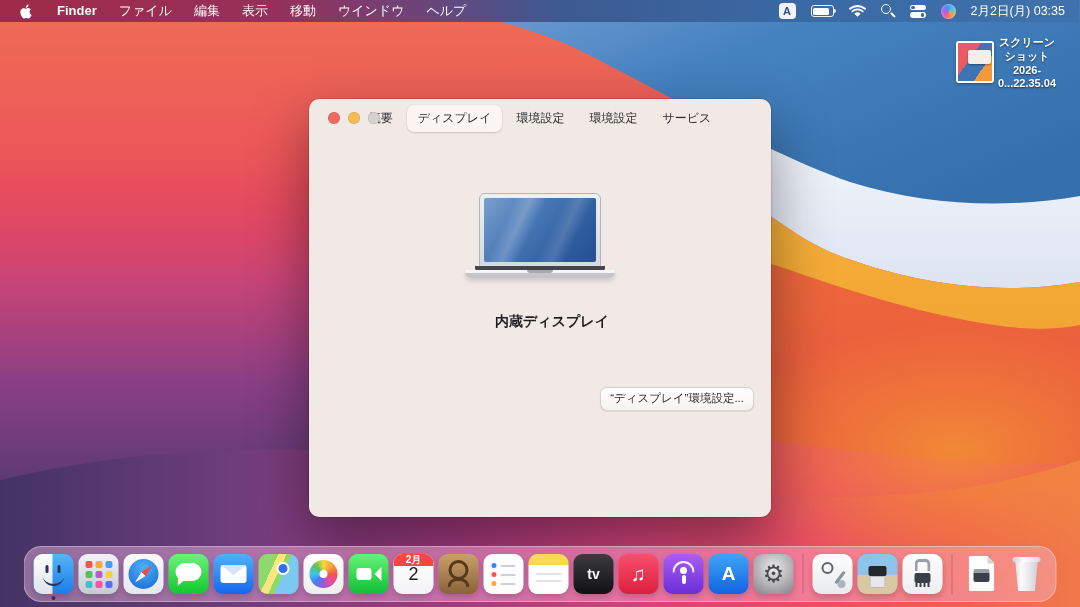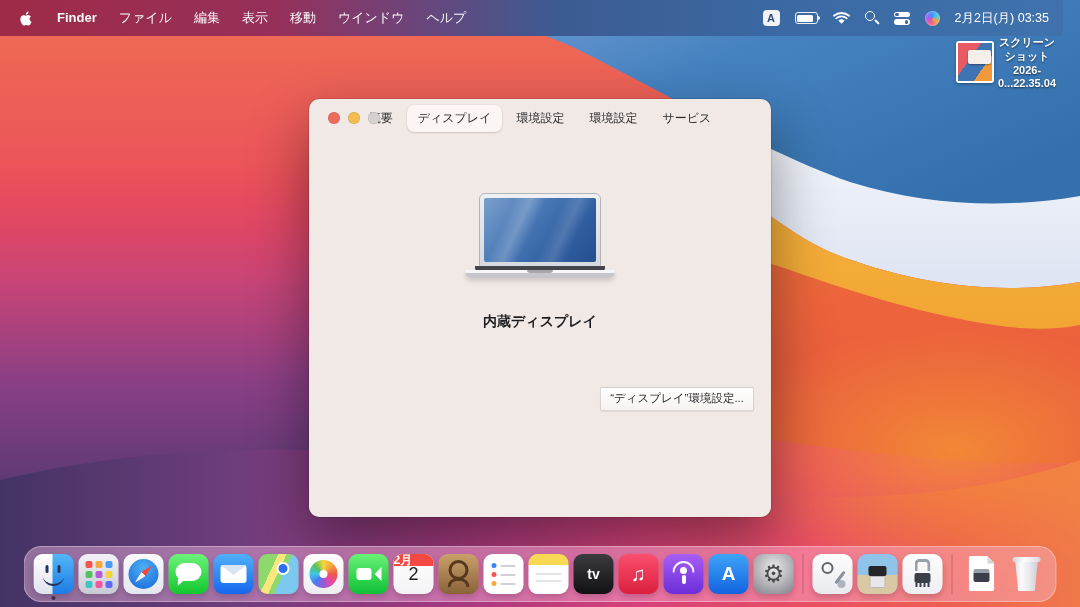--- a/index.html
+++ b/index.html
@@ -1,21 +1,21 @@
 <!DOCTYPE html>
 <html><head>
 <meta charset="utf-8">
 <style>
   html,body{margin:0;padding:0;}
   body{width:1080px;height:607px;overflow:hidden;position:relative;
        font-family:"Liberation Sans","DejaVu Sans",sans-serif;
        -webkit-font-smoothing:antialiased;}
   .wall{position:absolute;inset:0;}
   
-  .menubar{position:absolute;top:0;left:0;right:17px;height:36px;z-index:40;
+  .menubar{position:absolute;top:0;left:0;right:1px;height:22px;z-index:40;
     display:flex;align-items:flex-start;justify-content:space-between;
     background:linear-gradient(90deg,#9e2b47 0%,#96305a 26%,#6f4378 38%,#3d5a92 52%,#3a68a2 72%,#3f72ac 100%);}
   .menu-left{display:flex;align-items:center;height:100%;}
   .apple{padding:0 14px 0 19px;display:flex;align-items:center;}
   .mi{color:#fff;font-size:13px;padding:0 11px;line-height:22px;opacity:.96;cursor:default;}
   .mi.bold{font-weight:700;}
   .status{display:flex;align-items:center;gap:15px;padding-right:14px;height:100%;}
   .ime-badge{width:17px;height:16px;border-radius:4px;background:#f4f4f8;color:#31507f;
     font-size:11px;font-weight:700;display:flex;align-items:center;justify-content:center;}
   .battery{position:relative;width:21px;height:10px;border:1px solid rgba(255,255,255,.9);border-radius:3px;}
@@ -46,39 +46,39 @@
   .window{position:absolute;left:309px;top:99px;width:462px;height:418px;z-index:10;
     background:#f0e9e5;border-radius:10px;
     box-shadow:0 25px 60px rgba(0,0,0,.42),0 0 0 .5px rgba(0,0,0,.22);}
   .titlebar{position:relative;height:38px;display:flex;align-items:center;}
   .lights{position:absolute;left:19px;display:flex;gap:8px;}
   .light{width:12px;height:12px;border-radius:50%;box-shadow:inset 0 0 0 .5px rgba(0,0,0,.15);}
   .light.close{background:#ee6a5f;} .light.min{background:#f5bd4f;} .light.zoomb{background:#d5d1ce;}
   .tab-bar{margin:0 auto;display:flex;align-items:center;gap:3px;}
   .tab{font-size:12px;color:#2b2b2d;padding:5px 11px;border-radius:7px;cursor:default;white-space:nowrap;}
   .tab.sel{background:#fbf6f3;box-shadow:0 1px 2px rgba(0,0,0,.14),0 0 0 .5px rgba(0,0,0,.05);}
-  .content{position:relative;height:287px;}
+  .content{position:relative;height:287px;padding-left:12px;}
   .laptop{position:absolute;top:56px;left:50%;transform:translateX(-50%);width:150px;}
   .screen{width:122px;height:74px;margin:0 auto;box-sizing:border-box;padding:4px;
     background:linear-gradient(180deg,#eef0f3,#d6d9dd);border:1px solid #b2b5ba;border-radius:6px 6px 2px 2px;}
   .screen-inner{width:100%;height:100%;border-radius:2px;position:relative;overflow:hidden;
     background:linear-gradient(130deg,#7aa0cc 0%,#4877b5 40%,#2e5c9e 75%,#24508f 100%);}
   .screen-inner::before{content:"";position:absolute;inset:-20%;
     background:linear-gradient(115deg,transparent 30%,rgba(255,255,255,.22) 38%,transparent 46%,transparent 55%,rgba(255,255,255,.14) 63%,transparent 70%);}
   .kb{width:130px;height:5px;margin:-1px auto 0;background:#45454b;border-radius:0 0 3px 3px;}
   .base{width:150px;height:8px;margin-top:-1px;position:relative;
     background:linear-gradient(180deg,#f6f6f8 0 3px,#c6c6ca 3px);border-radius:3px 3px 10px 10px;
     box-shadow:0 3px 5px rgba(0,0,0,.14);}
   .base::before{content:"";position:absolute;top:0;left:50%;transform:translateX(-50%);
     width:26px;height:3px;background:#a9a9ad;border-radius:0 0 4px 4px;}
   .display-name{position:absolute;top:176px;width:100%;text-align:center;font-size:14px;font-weight:700;color:#1e1e20;}
   .display-spec{position:absolute;top:200px;width:100%;text-align:center;font-size:11.5px;color:#3a3a3e;}
   .prefs-btn{position:absolute;right:17px;bottom:13px;font-size:11.5px;color:#2b2b2d;
     background:linear-gradient(180deg,#ffffff,#f7f2ef);border:1px solid rgba(0,0,0,.15);
-    border-radius:2px;padding:3px 9px 4px;box-shadow:0 .5px 1px rgba(0,0,0,.08);cursor:default;}
+    border-radius:7px;padding:3px 9px 4px;box-shadow:0 .5px 1px rgba(0,0,0,.08);cursor:default;}
   
   .dock{position:absolute;left:50%;transform:translateX(-50%);bottom:5px;z-index:30;
     display:flex;align-items:center;gap:5px;padding:7px 9px;
     background:rgba(236,186,216,.45);border:1px solid rgba(255,255,255,.32);border-radius:18px;
     backdrop-filter:blur(14px) saturate(1.3);}
   .dock-item{position:relative;width:40px;height:40px;}
   .dock-icon{position:relative;width:40px;height:40px;border-radius:9px;overflow:hidden;
     display:flex;align-items:center;justify-content:center;box-shadow:0 3px 6px rgba(0,0,0,.18);cursor:default;}
   .dock-div{width:1px;height:40px;background:rgba(50,40,60,.28);margin:0 4px;}
   .running-dot{position:absolute;left:50%;transform:translateX(-50%);bottom:-6px;
@@ -105,21 +105,21 @@
   .maps::after{content:"";position:absolute;top:8px;right:9px;width:9px;height:9px;border-radius:50%;background:#2f6ff2;border:2px solid #fff;}
   .photos{background:linear-gradient(180deg,#ffffff,#ededf0);}
   .photos .glyph{width:28px;height:28px;border-radius:50%;
     background:conic-gradient(#f7d63c,#f5a23c,#f2564d,#e84a9e,#9a58d6,#4a7cf0,#3ec6ea,#57c15e,#f7d63c);}
   .photos::after{content:"";position:absolute;width:8px;height:8px;border-radius:50%;background:#fff;}
   .facetime{background:linear-gradient(180deg,#68f276,#0fbf34);}
   .facetime .glyph{position:absolute;left:8px;top:14px;width:15px;height:12px;background:#fff;border-radius:3px;}
   .facetime::after{content:"";position:absolute;right:7px;top:13px;width:0;height:0;border:7px solid transparent;border-right:7px solid #fff;border-left:none;}
   .calendar{background:linear-gradient(180deg,#ffffff,#f3f3f5);}
   .calendar::before{content:"";position:absolute;top:0;left:0;right:0;height:12px;background:#f24a42;}
-  .cal-month{position:absolute;top:1px;left:0;right:0;font-size:12px;line-height:10px;color:#fff;font-weight:700;z-index:1;}
+  .cal-month{position:absolute;top:1px;left:0;right:0;text-align:center;font-size:10px;line-height:10px;color:#fff;font-weight:700;z-index:1;}
   .cal-day{position:absolute;top:10px;left:0;right:0;text-align:center;font-size:18px;color:#1d1d1f;}
   .contacts{background:linear-gradient(180deg,#c9a06b,#8a6238);}
   .contacts .glyph{width:14px;height:14px;border:3px solid #56381c;border-radius:50%;margin-top:-8px;}
   .contacts::after{content:"";position:absolute;bottom:7px;left:50%;transform:translateX(-50%);
     width:22px;height:9px;border:3px solid #56381c;border-bottom:none;border-radius:12px 12px 0 0;box-sizing:border-box;}
   .reminders{background:#fff;}
   .reminders .glyph{position:absolute;top:9px;left:8px;width:5px;height:5px;border-radius:50%;background:#3c82f7;
     box-shadow:0 9px 0 #f2564d,0 18px 0 #f5a83c;}
   .reminders::after{content:"";position:absolute;top:10.5px;left:17px;width:15px;height:2px;border-radius:1px;background:#cfcfd4;
     box-shadow:0 9px 0 #cfcfd4,0 18px 0 #cfcfd4;}

